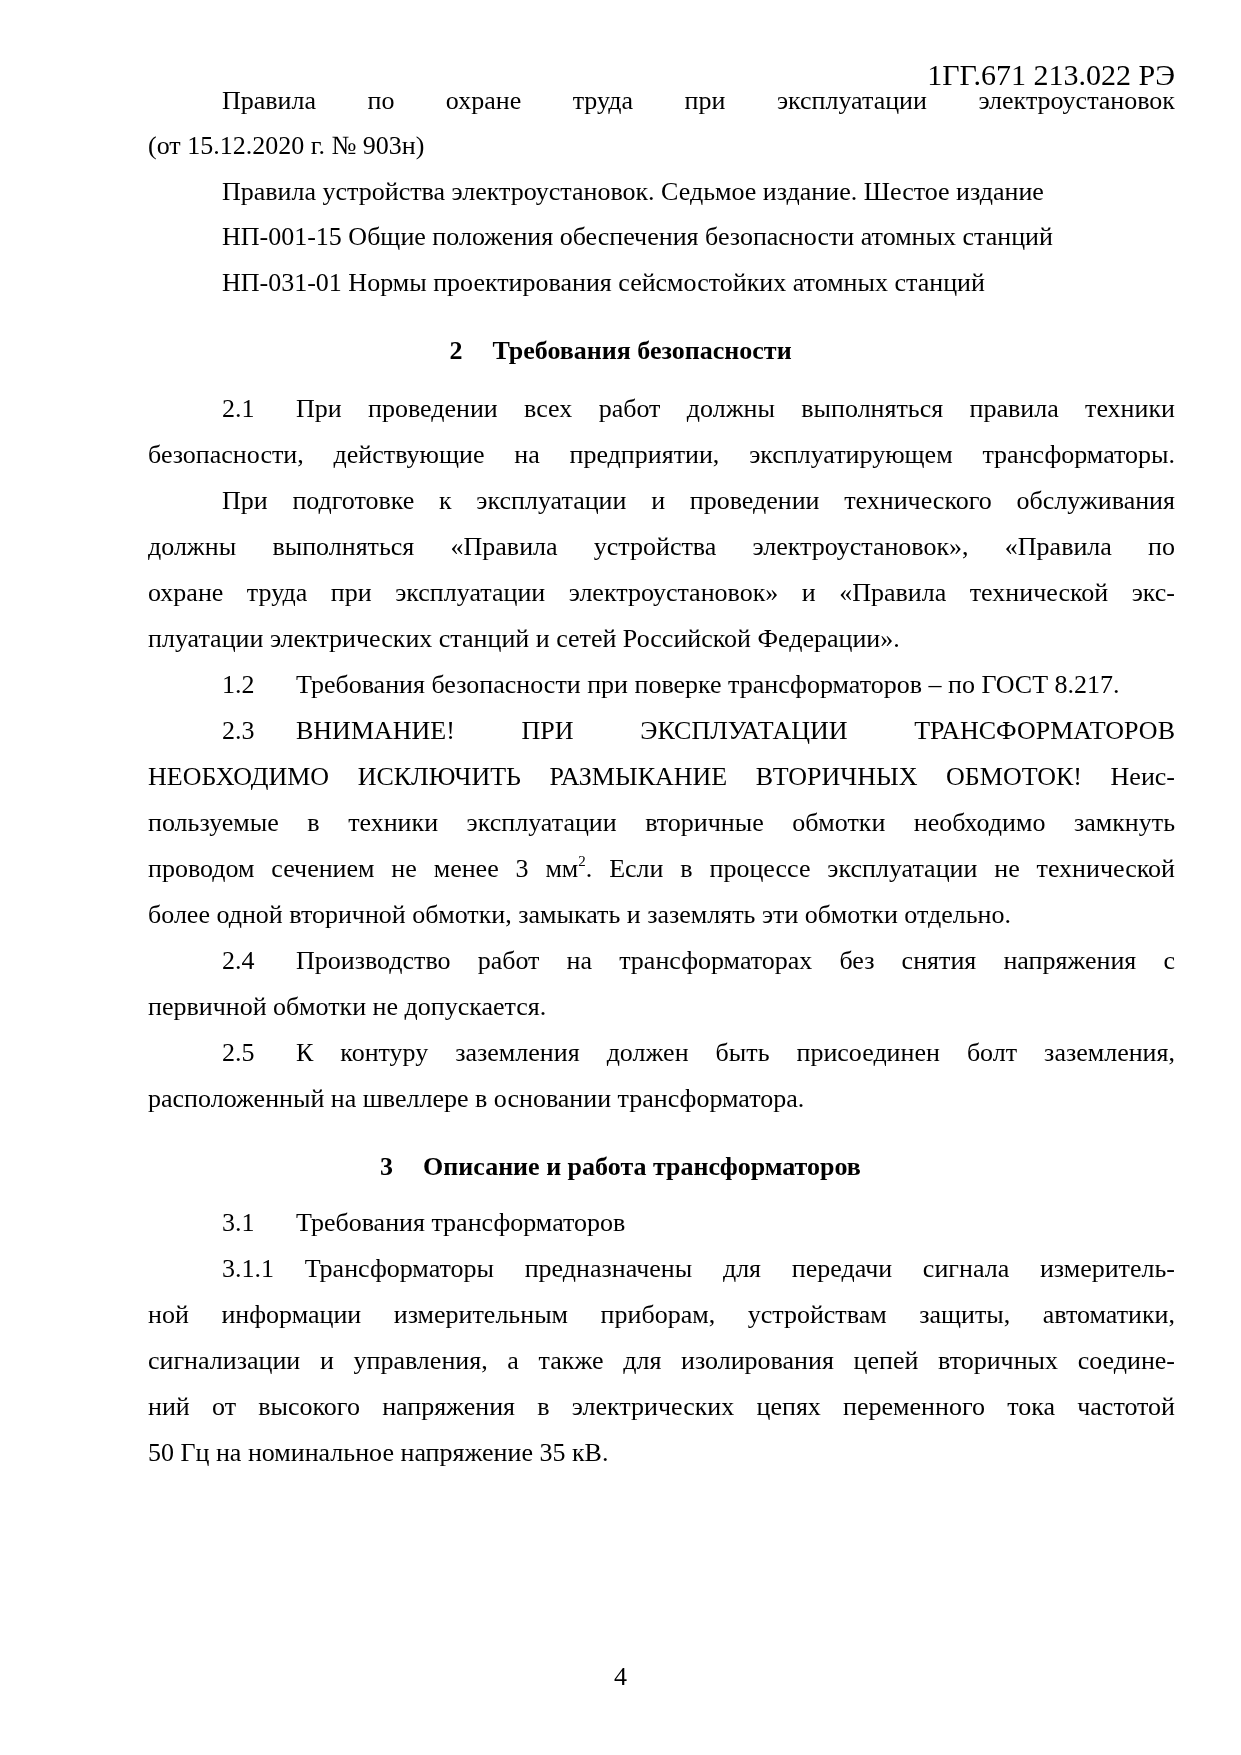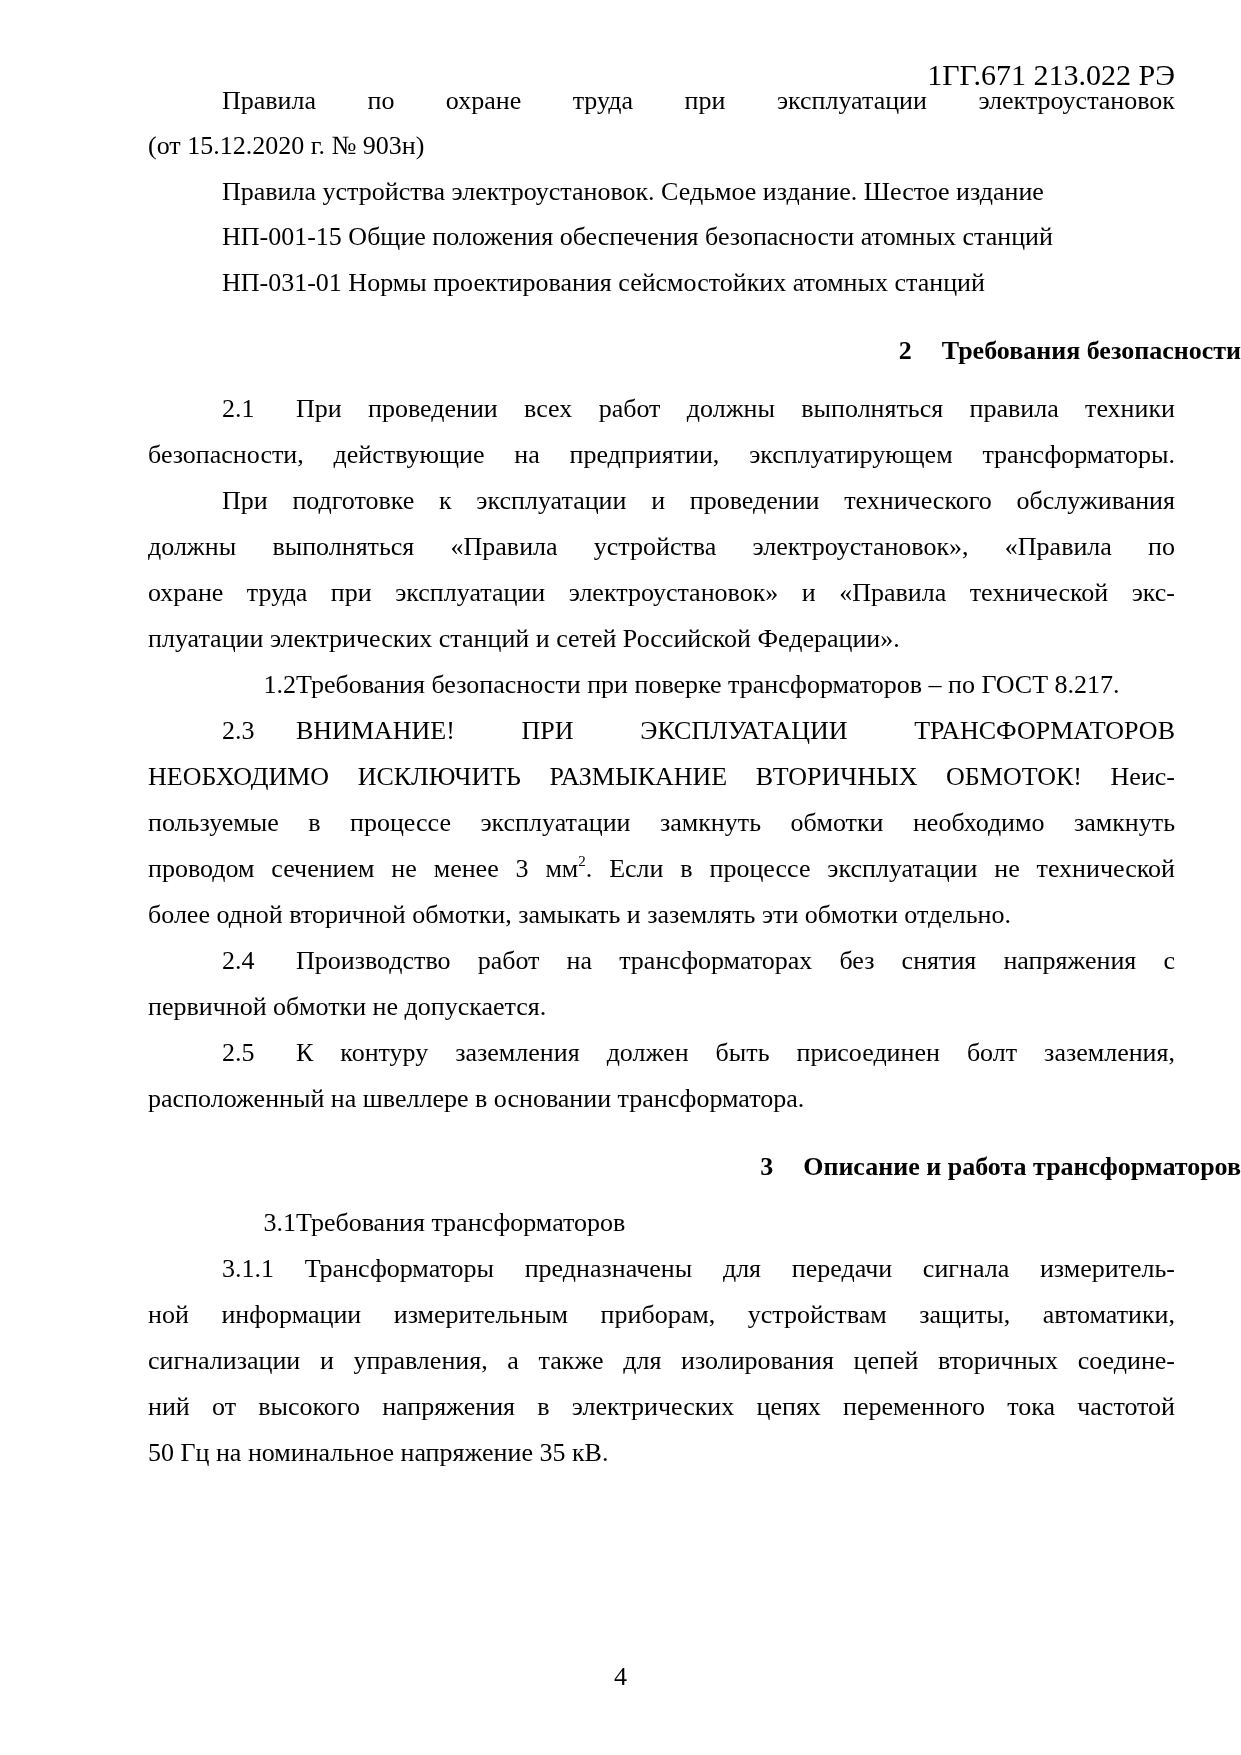--- a/index.html
+++ b/index.html
@@ -2,25 +2,25 @@
 <html><head>
 <meta charset="utf-8">
 <style>
   html, body { margin: 0; padding: 0; background: #ffffff; }
   body { width: 1241px; height: 1755px; position: relative; overflow: hidden;
          font-family: "Liberation Serif", "DejaVu Serif", serif; color: #000; }
   .page { position: absolute; left: 0; top: 0; width: 1241px; height: 1755px; }
   .doc-code { position: absolute; right: 66px; top: 58px; font-size: 30px; }
   .line { position: absolute; font-size: 26px; line-height: 30px; white-space: nowrap; }
   .just { left: 148px; width: 1027px; text-align: justify; text-align-last: justify; }
-  .ind { left: 222px; text-align: right; }
+  .ind { left: 222px; }
   .ind-just { left: 222px; width: 953px; text-align: justify; text-align-last: justify; }
   .left { left: 148px; }
   .num { display: inline-block; width: 74px; }
-  .heading { position: absolute; left: 0; width: 1241px; text-align: right; font-weight: bold; font-size: 26px; line-height: 30px; }
+  .heading { position: absolute; left: 0; width: 1241px; text-align: center; font-weight: bold; font-size: 26px; line-height: 30px; }
   .heading .hnum { margin-right: 30px; }
   sup { font-size: 15px; line-height: 0; vertical-align: 11px; }
   .page-num { position: absolute; left: 0; width: 1241px; text-align: center; top: 1662px; font-size: 26px; }
 </style>
 </head>
 <body>
 
 <div class="page">
   <div class="doc-code">1ГГ.671 213.022 РЭ</div>
 
@@ -37,21 +37,21 @@
 
   <div class="line ind-just" style="top:486px">При подготовке к эксплуатации и проведении технического обслуживания</div>
   <div class="line just" style="top:532px">должны выполняться «Правила устройства электроустановок», «Правила по</div>
   <div class="line left" style="top:624px">плуатации электрических станций и сетей Российской Федерации».</div>
   <div class="line just" style="top:578px">охране труда при эксплуатации электроустановок» и «Правила технической экс-</div>
 
   <div class="line ind" style="top:670px"><span class="num">1.2</span><span>Требования безопасности при поверке трансформаторов – по ГОСТ 8.217.</span></div>
 
   <div class="line ind-just" style="top:716px"><span class="num">2.3</span><span>ВНИМАНИЕ! ПРИ ЭКСПЛУАТАЦИИ ТРАНСФОРМАТОРОВ</span></div>
   <div class="line just" style="top:762px">НЕОБХОДИМО ИСКЛЮЧИТЬ РАЗМЫКАНИЕ ВТОРИЧНЫХ ОБМОТОК! Неис-</div>
-  <div class="line just" style="top:808px">пользуемые в процессе эксплуатации замкнуть обмотки необходимо замкнуть</div>
+  <div class="line just" style="top:808px">пользуемые в техники эксплуатации вторичные обмотки необходимо замкнуть</div>
   <div class="line just" style="top:854px"><span>проводом сечением не менее 3 мм</span><sup>2</sup><span>. Если в процессе эксплуатации не технической</span></div>
   <div class="line left" style="top:900px">более одной вторичной обмотки, замыкать и заземлять эти обмотки отдельно.</div>
 
   <div class="line ind-just" style="top:946px"><span class="num">2.4</span><span>Производство работ на трансформаторах без снятия напряжения с</span></div>
   <div class="line left" style="top:992px">первичной обмотки не допускается.</div>
 
   <div class="line ind-just" style="top:1038px"><span class="num">2.5</span><span>К контуру заземления должен быть присоединен болт заземления,</span></div>
   <div class="line left" style="top:1084px">расположенный на швеллере в основании трансформатора.</div>
 
   <div class="heading" style="top:1152px"><span class="hnum">3</span><span>Описание и работа трансформаторов</span></div>

